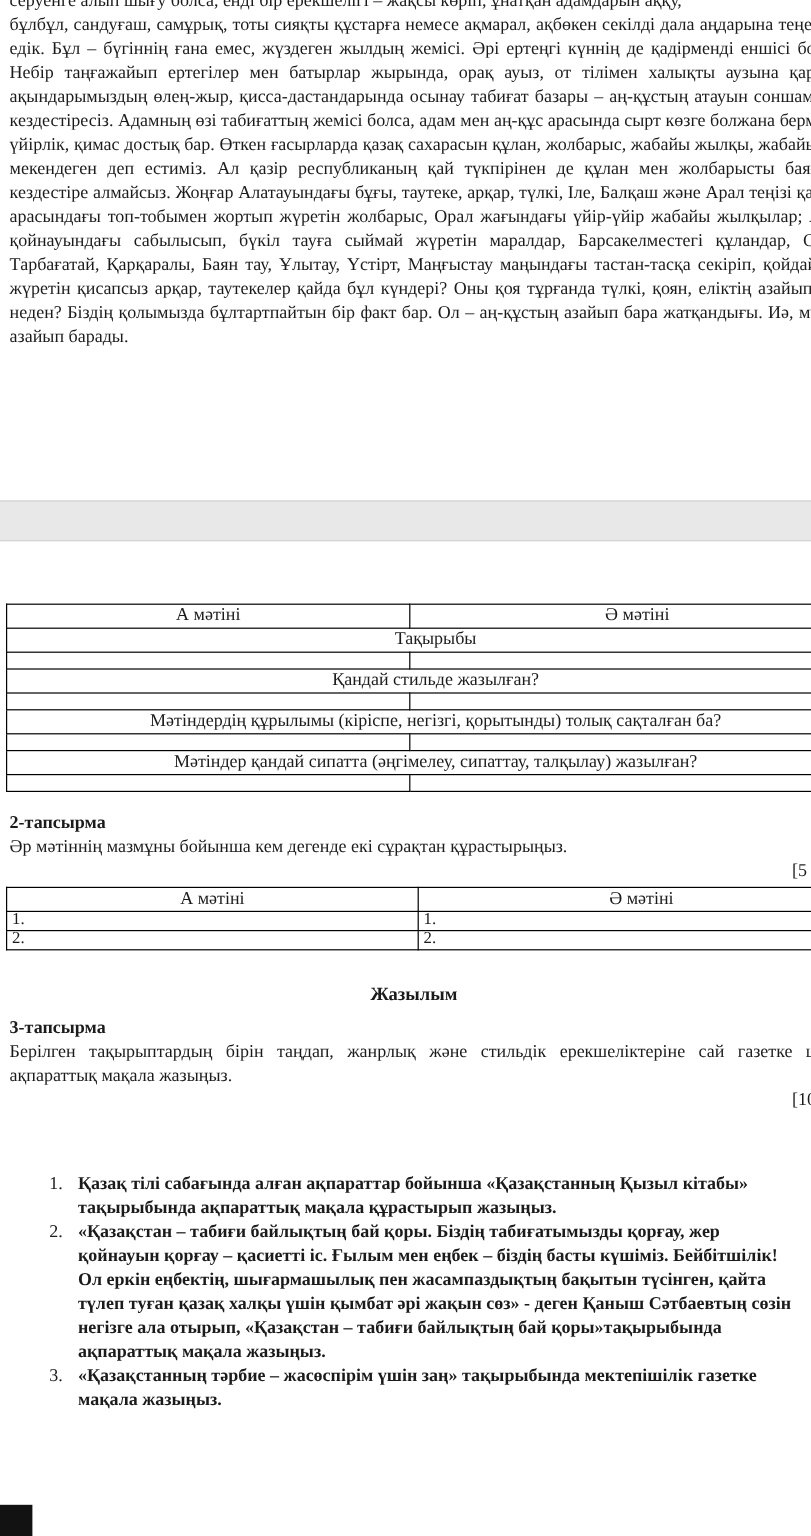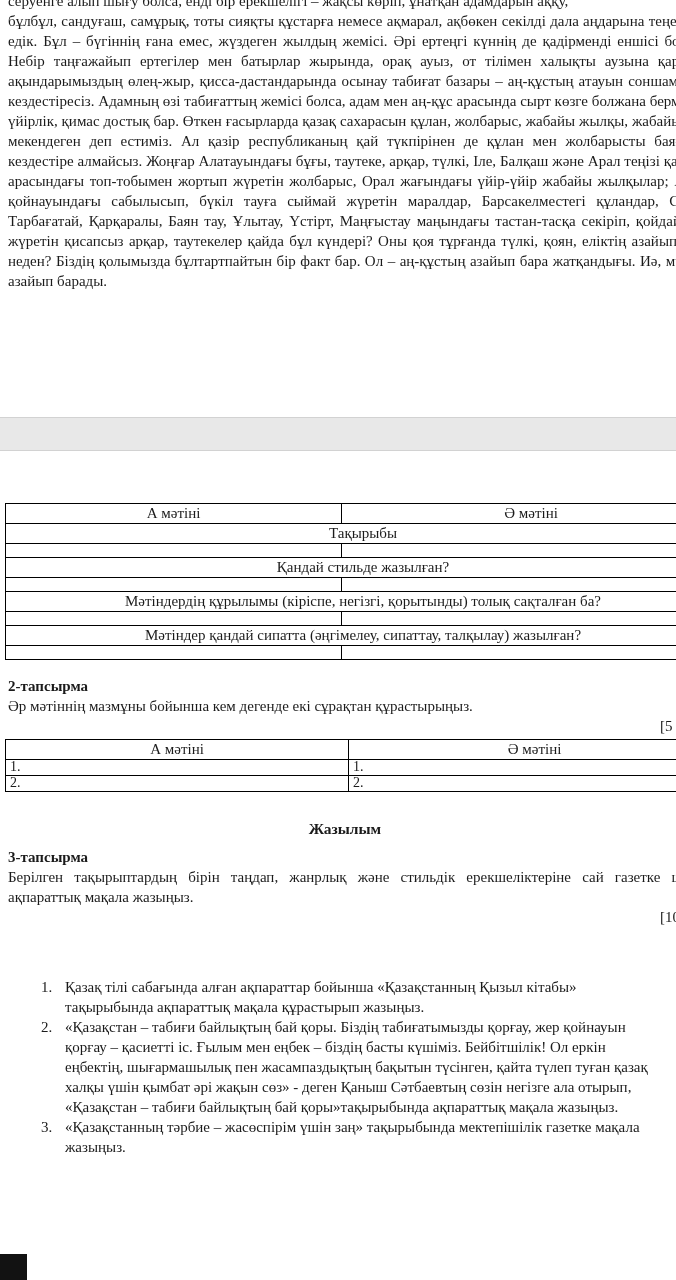--- a/index.html
+++ b/index.html
@@ -39,21 +39,21 @@
 
   .tbl2 { margin-top:3px; }
   .tbl2 th.colA { width:343px; }
   .tbl2 td.q { line-height:14px; font-size:14px; padding:0 4px 1px; vertical-align:top; }
 
   .center-head { width:690px; text-align:center; font-weight:bold; margin-top:27px; font-size:15.5px; }
 
   .topics { margin:50px 0 0 41px; width:622px; }
   .topic { display:flex; }
   .topic .num { width:24px; flex:none; }
-  .topic .txt { width:596px; text-align:left; }
+  .topic .txt { width:596px; text-align:left;font-weight:bold; }
 
   .corner { position:absolute; left:0; bottom:0; width:27px; height:26px; background:#121212; }
 </style>
 </head>
 <body>
 
 <div class="page">
 
   <div class="cutline">
     <span>серуенге алып шығу болса, енді бір ерекшелігі – жақсы көріп, ұнатқан адамдарын аққу,</span>

